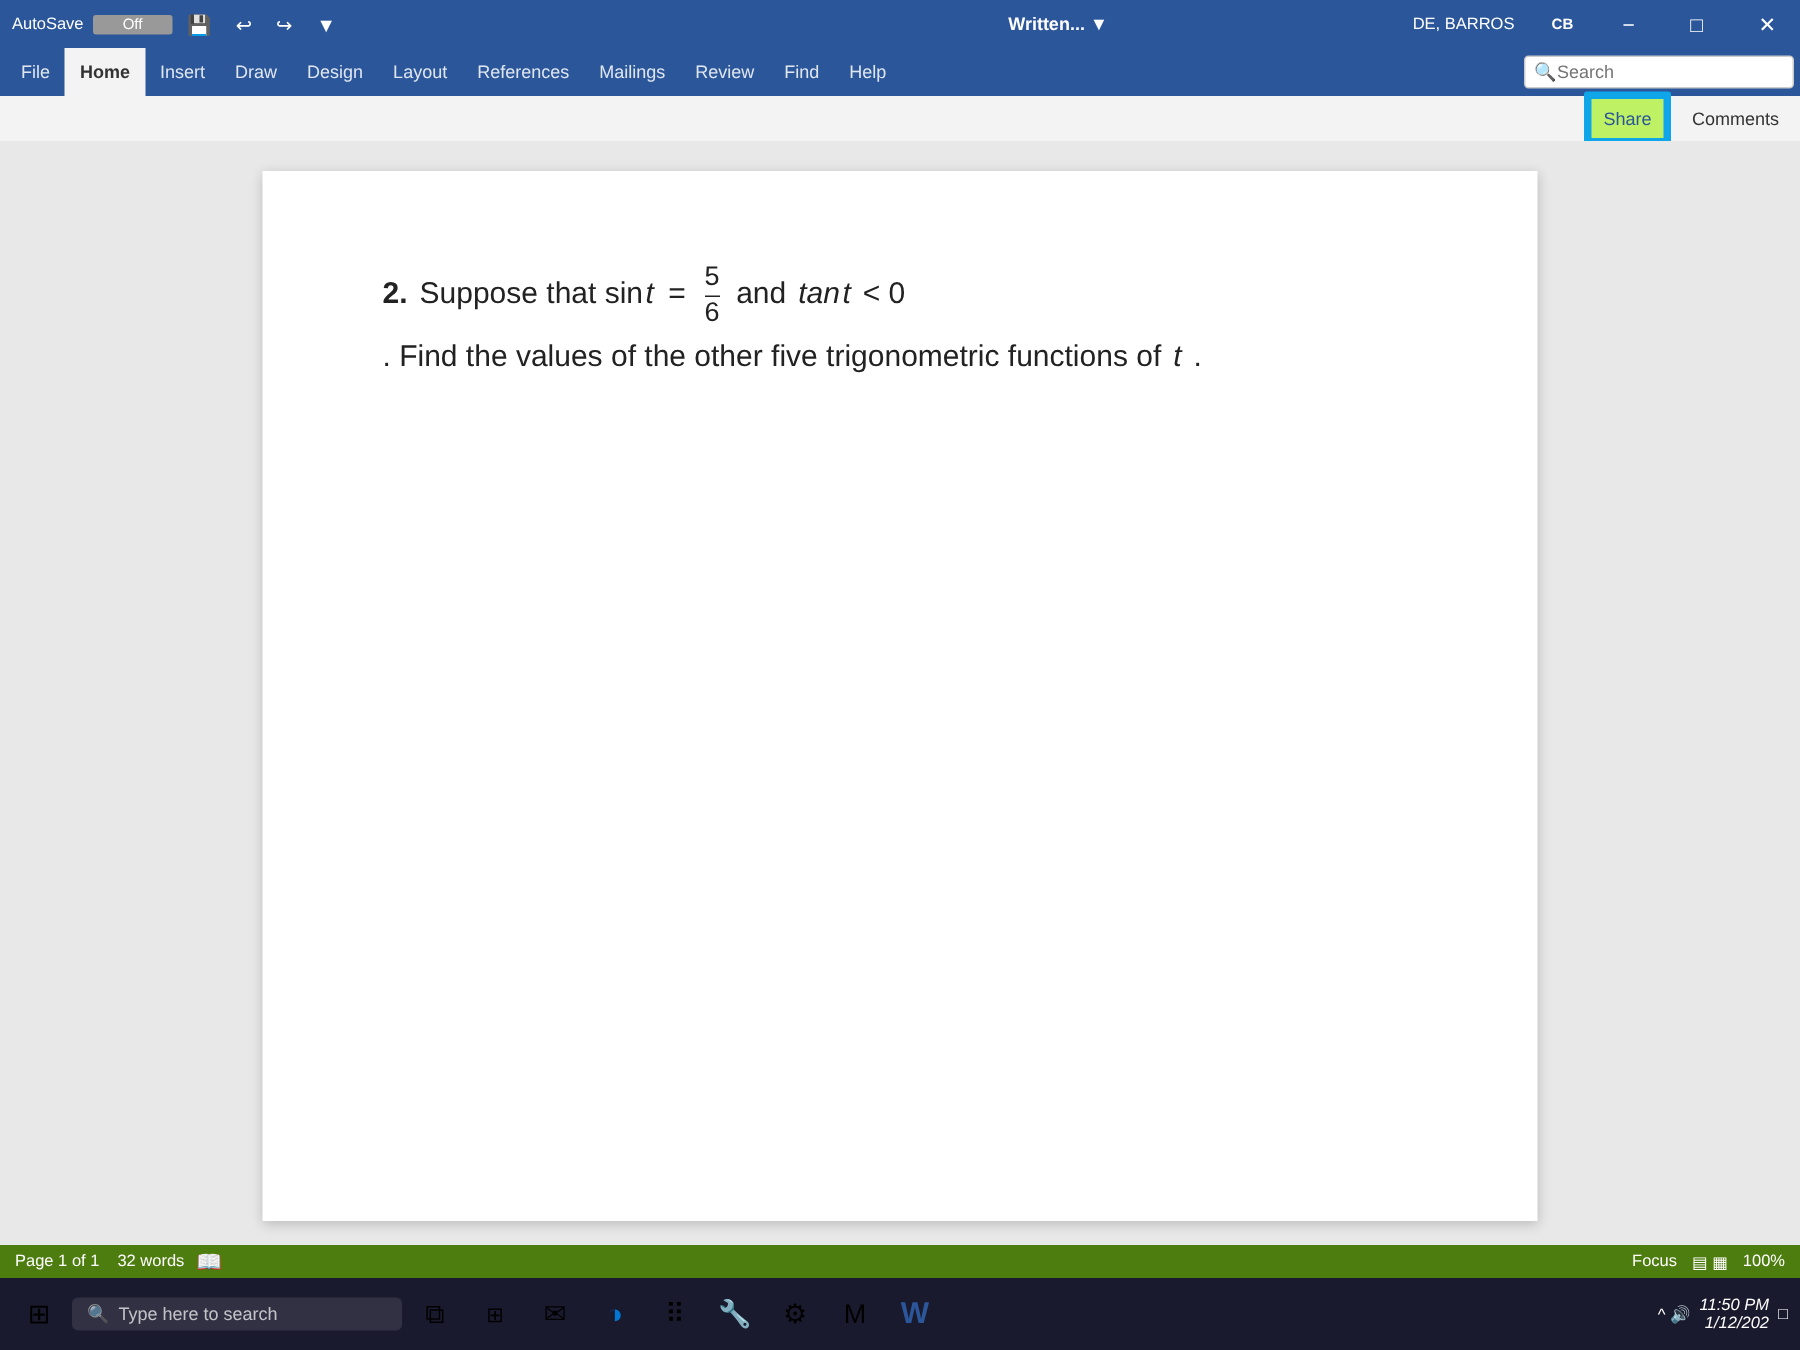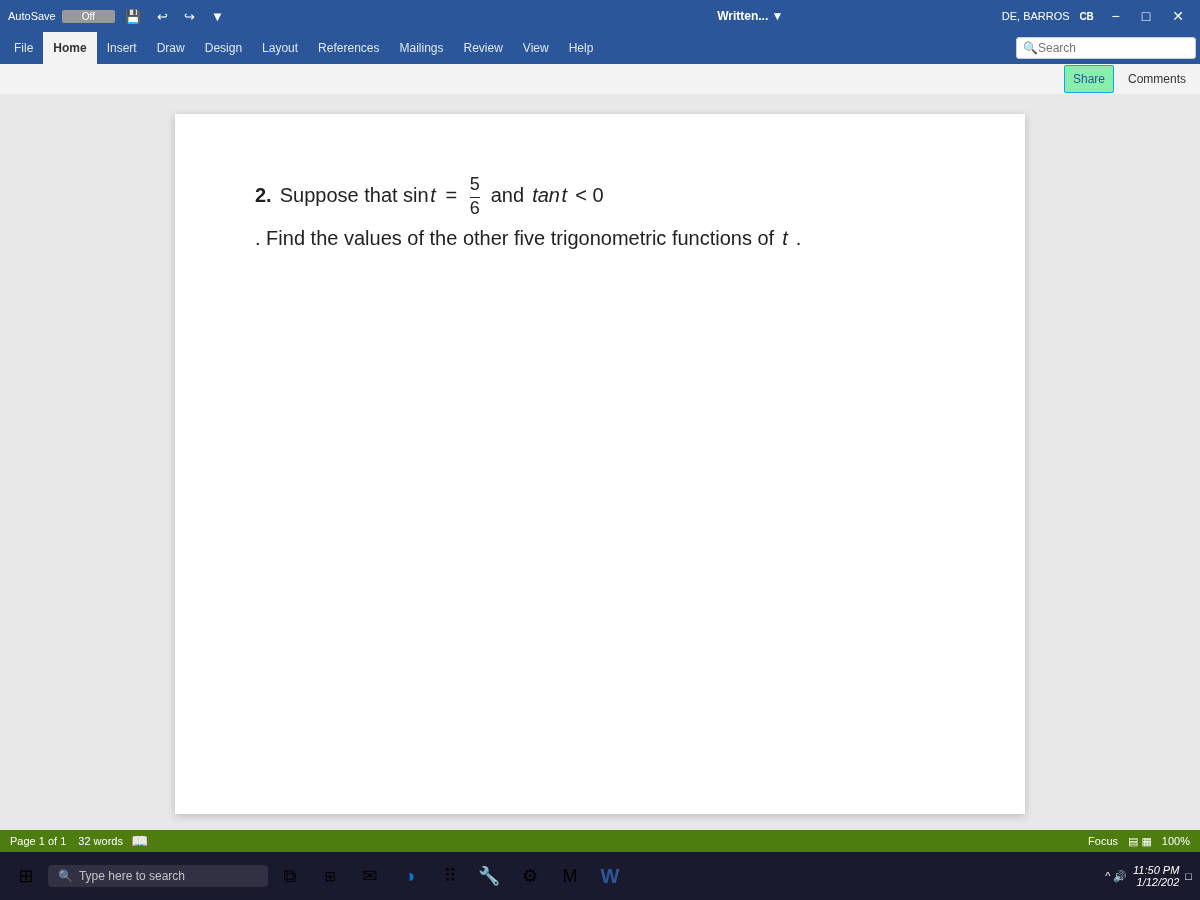--- a/index.html
+++ b/index.html
@@ -43,21 +43,21 @@
     .title-bar-title {
       color: white;
       font-size: 12px;
       font-weight: 700;
       flex: 1;
       text-align: center;
     }
     .title-bar-right {
       display: flex;
       align-items: center;
-      gap: 6px;
+      gap: 21px;
     }
     .title-bar-right span {
       color: white;
       font-size: 12px;
     }
     .window-btn {
       background: none;
       border: none;
       color: white;
       font-size: 14px;
@@ -129,24 +129,24 @@
       height: 22px;
       display: flex;
       align-items: center;
       justify-content: center;
       font-size: 10px;
       font-weight: bold;
     }
     .share-btn {
       color: #2b579a;
       font-size: 12px;
-      border: 1px solid #0ea5e9;
+      border: 5px solid #0ea5e9;
       padding: 6px 8px;
       cursor: pointer;
-      background: #86efac;
+      background: #bef264;
       border-radius: 2px;
     }
     .ribbon-action-btn {
       background: none;
       border: none;
       font-size: 12px;
       color: #333;
       cursor: pointer;
       padding: 2px 6px;
     }
@@ -302,21 +302,21 @@
 <div class="ribbon-tabs">
   <button class="ribbon-tab">File</button>
   <button class="ribbon-tab active">Home</button>
   <button class="ribbon-tab">Insert</button>
   <button class="ribbon-tab">Draw</button>
   <button class="ribbon-tab">Design</button>
   <button class="ribbon-tab">Layout</button>
   <button class="ribbon-tab">References</button>
   <button class="ribbon-tab">Mailings</button>
   <button class="ribbon-tab">Review</button>
-  <button class="ribbon-tab">View</button>
+  <button class="ribbon-tab">Find</button>
   <button class="ribbon-tab">Help</button>
   <div class="ribbon-search">
     <span class="ribbon-search-icon">🔍</span>
     <input type="text" placeholder="Search" style="">
   </div>
 </div>
 
 <div class="ribbon-actions">
   <div class="ribbon-right">
     <button class="share-btn">Share</button>

